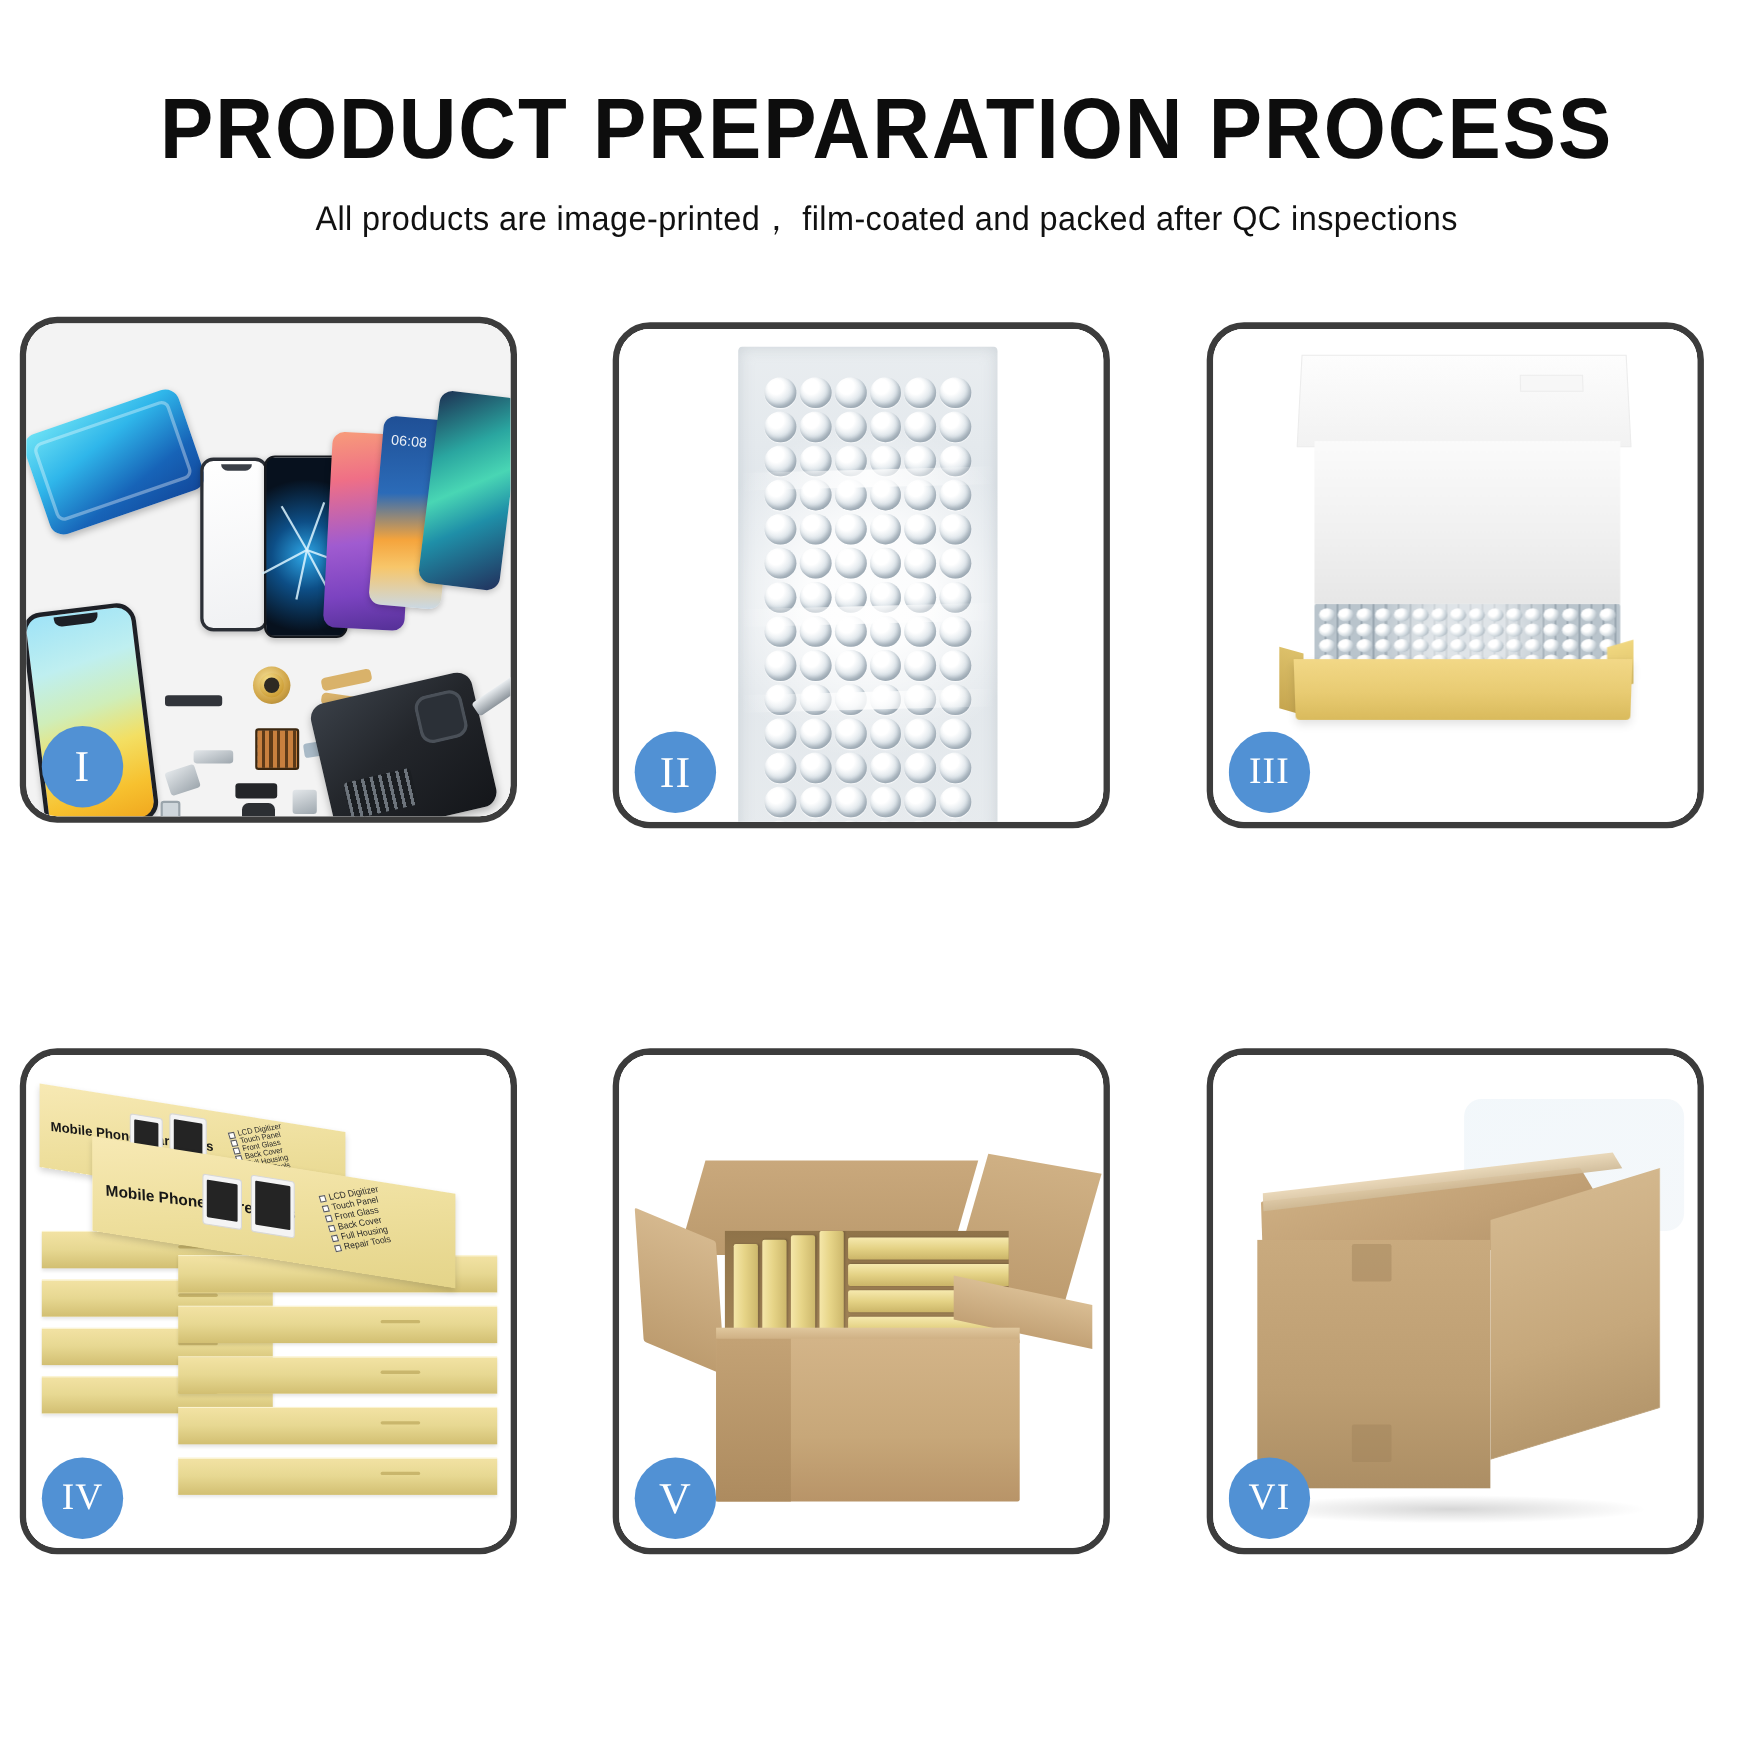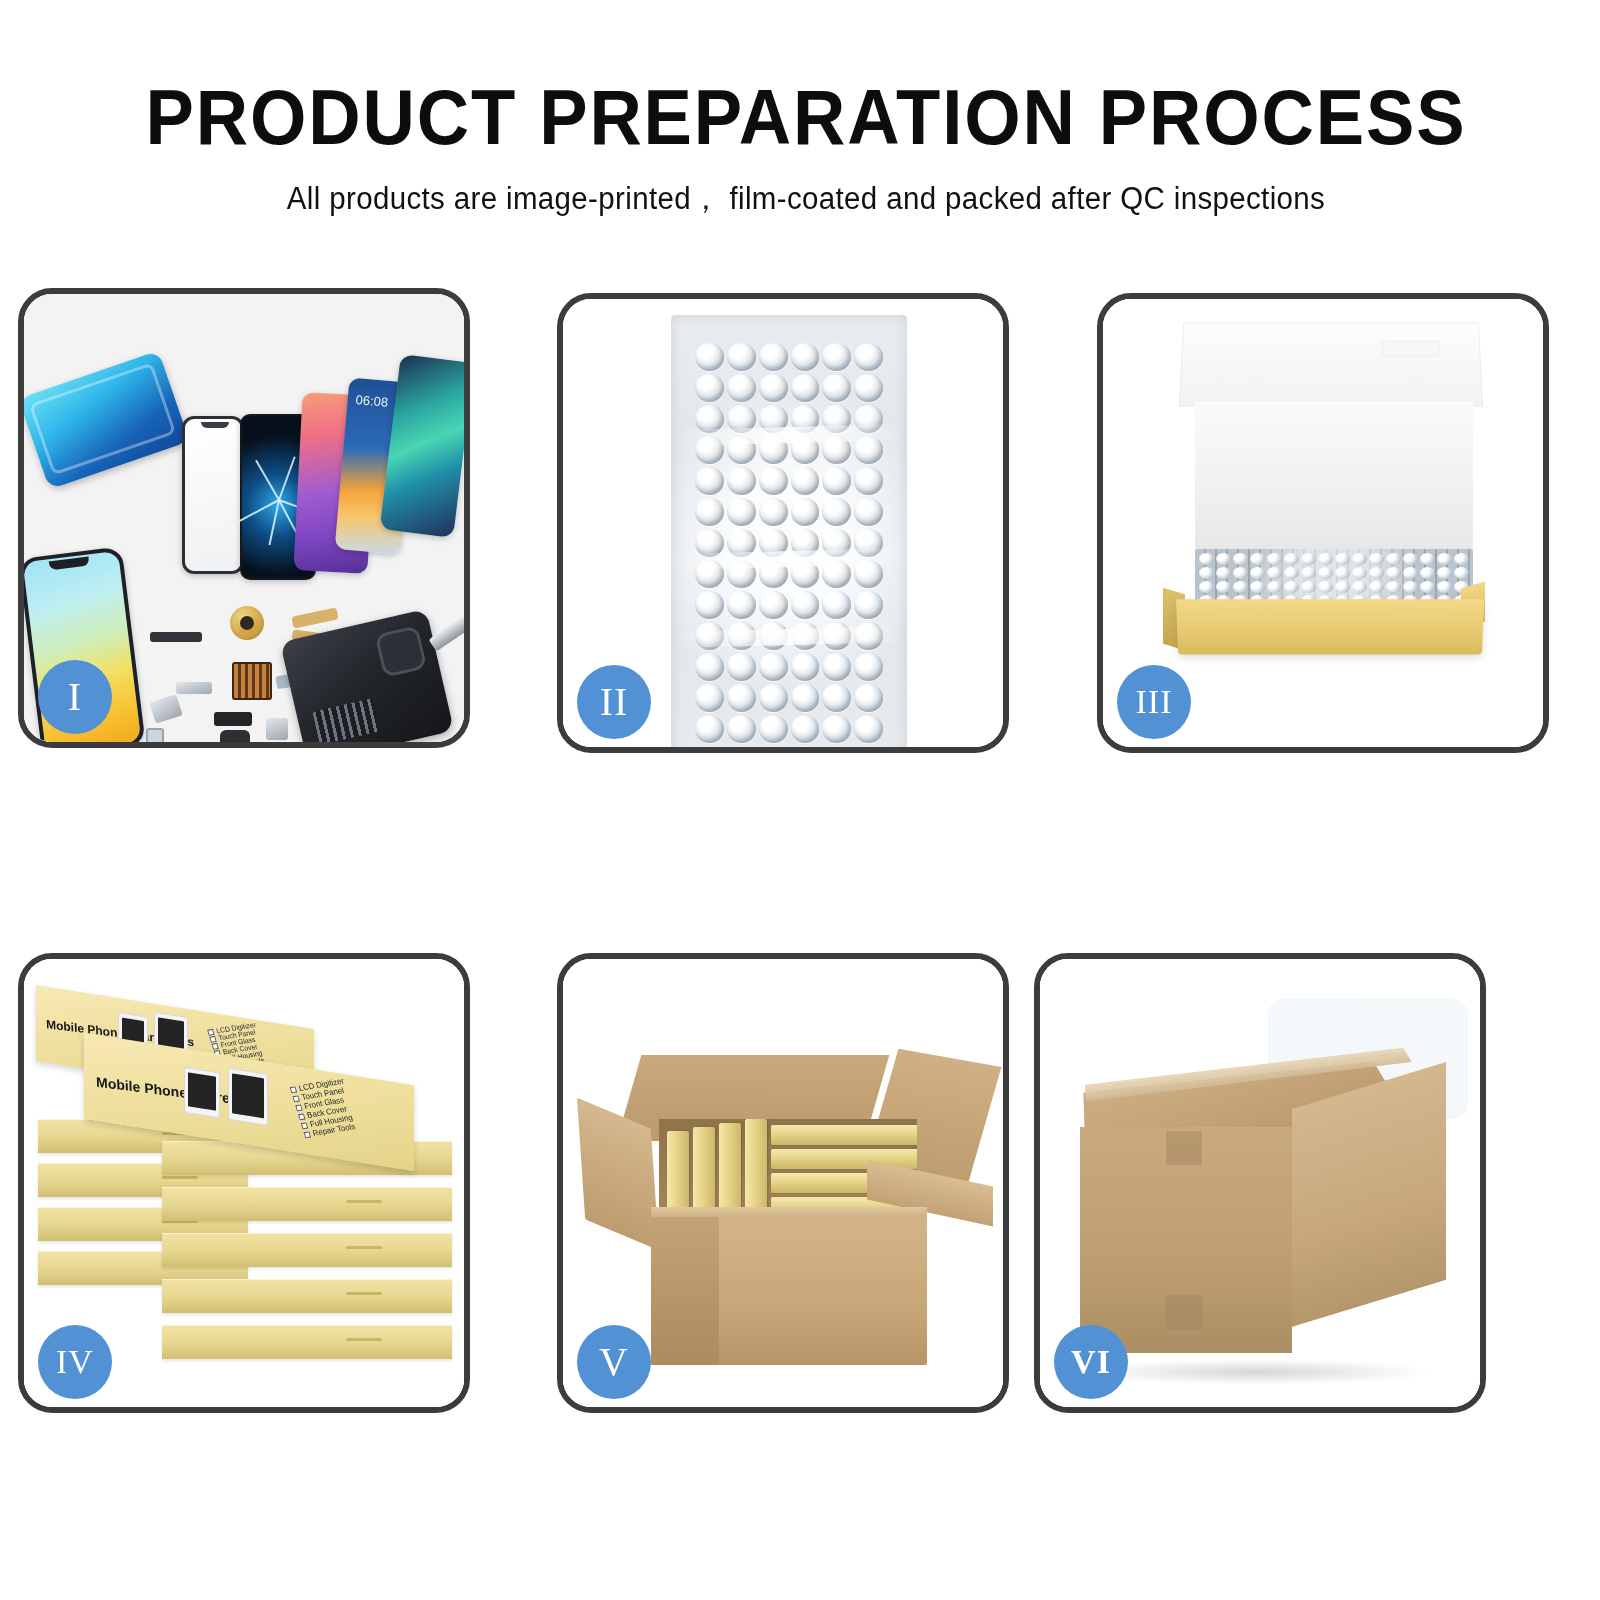--- a/index.html
+++ b/index.html
@@ -77,21 +77,21 @@
     border-radius: 28px;
     overflow: hidden;
     background: #ffffff;
   }
 
   .p1 { left: 0px;    top: 0px; }
   .p2 { left: 539px;  top: 5px; }
   .p3 { left: 1079px; top: 5px; }
   .p4 { left: 0px;    top: 665px; }
   .p5 { left: 539px;  top: 665px; }
-  .p6 { left: 1016px; top: 665px; font-weight: bold; }
+  .p6 { left: 1079px; top: 665px; }
 
   
   .badge {
     position: absolute;
     left: 14px;
     bottom: 8px;
     width: 74px;
     height: 74px;
     border-radius: 50%;
     background: #5191d4;

